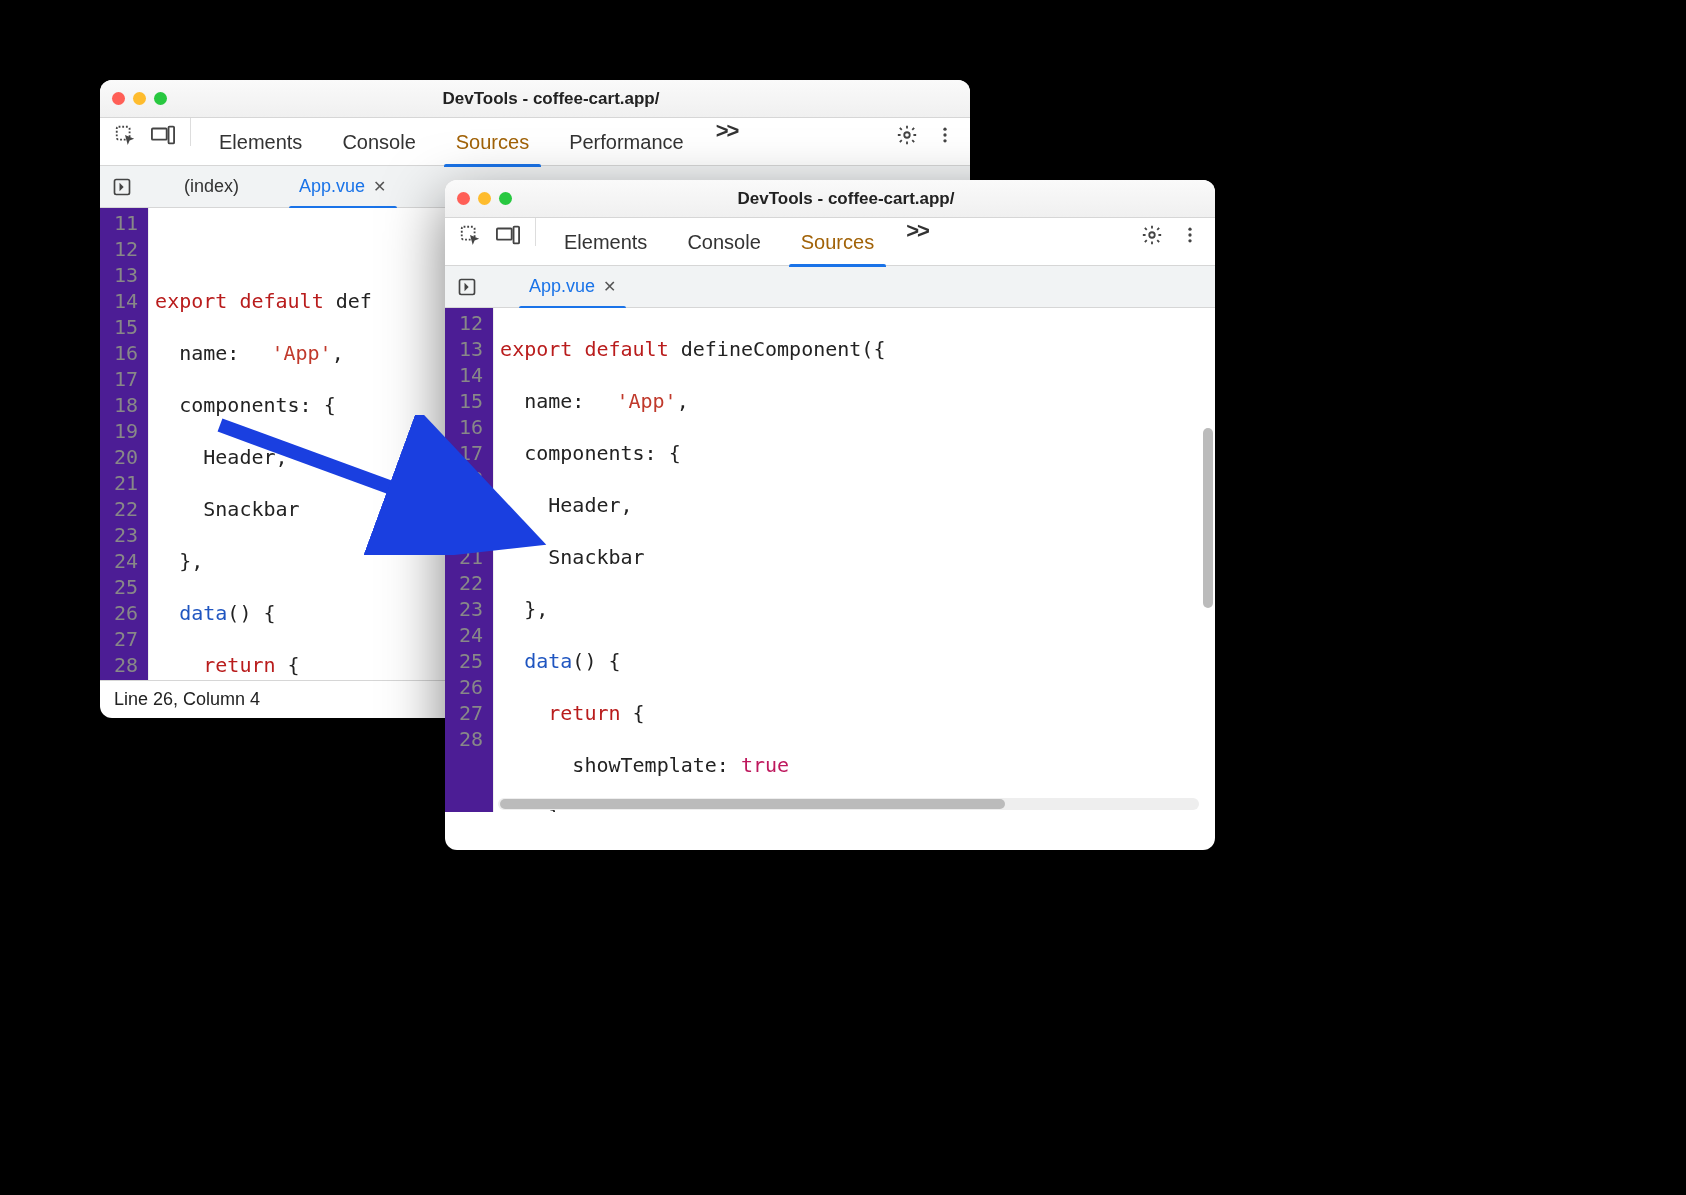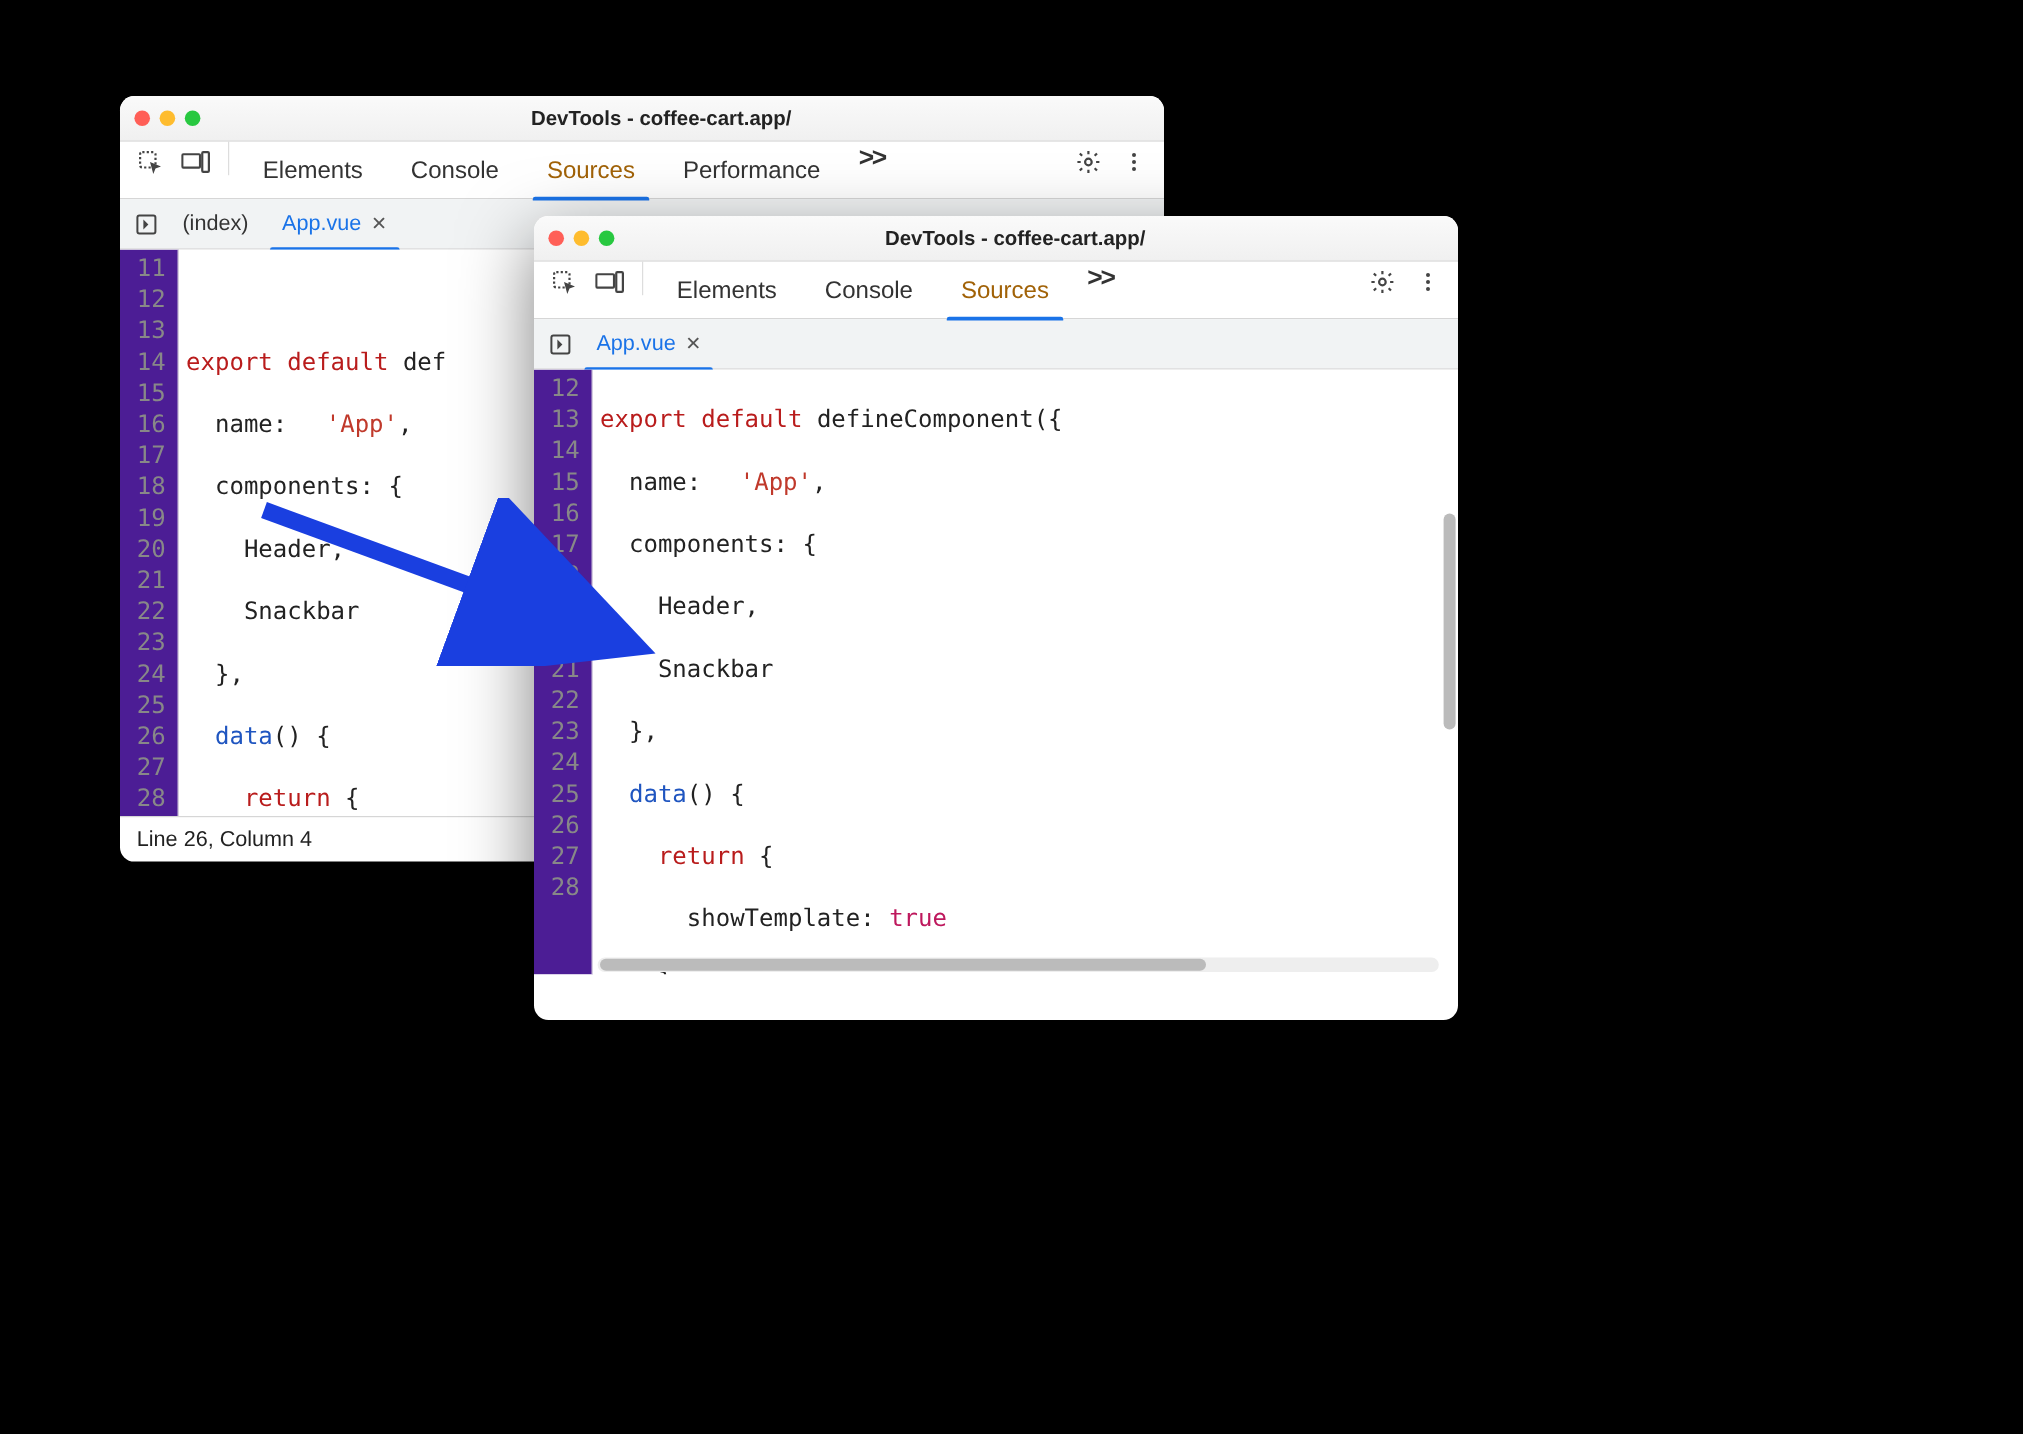--- a/index.html
+++ b/index.html
@@ -71,20 +71,21 @@
     }
     .toolbar .spacer { flex:1; }
     .overflow-chevron { font-size:22px; color:#333; padding:0 10px; font-weight:bold; letter-spacing:-2px; }
 
     .filetabs {
       height: 42px;
       background:#f1f3f4;
       border-bottom:1px solid #d6d6d6;
       display:flex; align-items:center;
       padding: 0 6px;
+      gap: 32px;
     }
     .filetabs .ft-icon {
       width:32px; height:32px; display:flex;align-items:center;justify-content:center;
       color:#444;
     }
     .filetab {
       padding: 0 14px;
       height:42px;
       display:flex; align-items:center; gap:8px;
       font-size:18px; color:#333;

